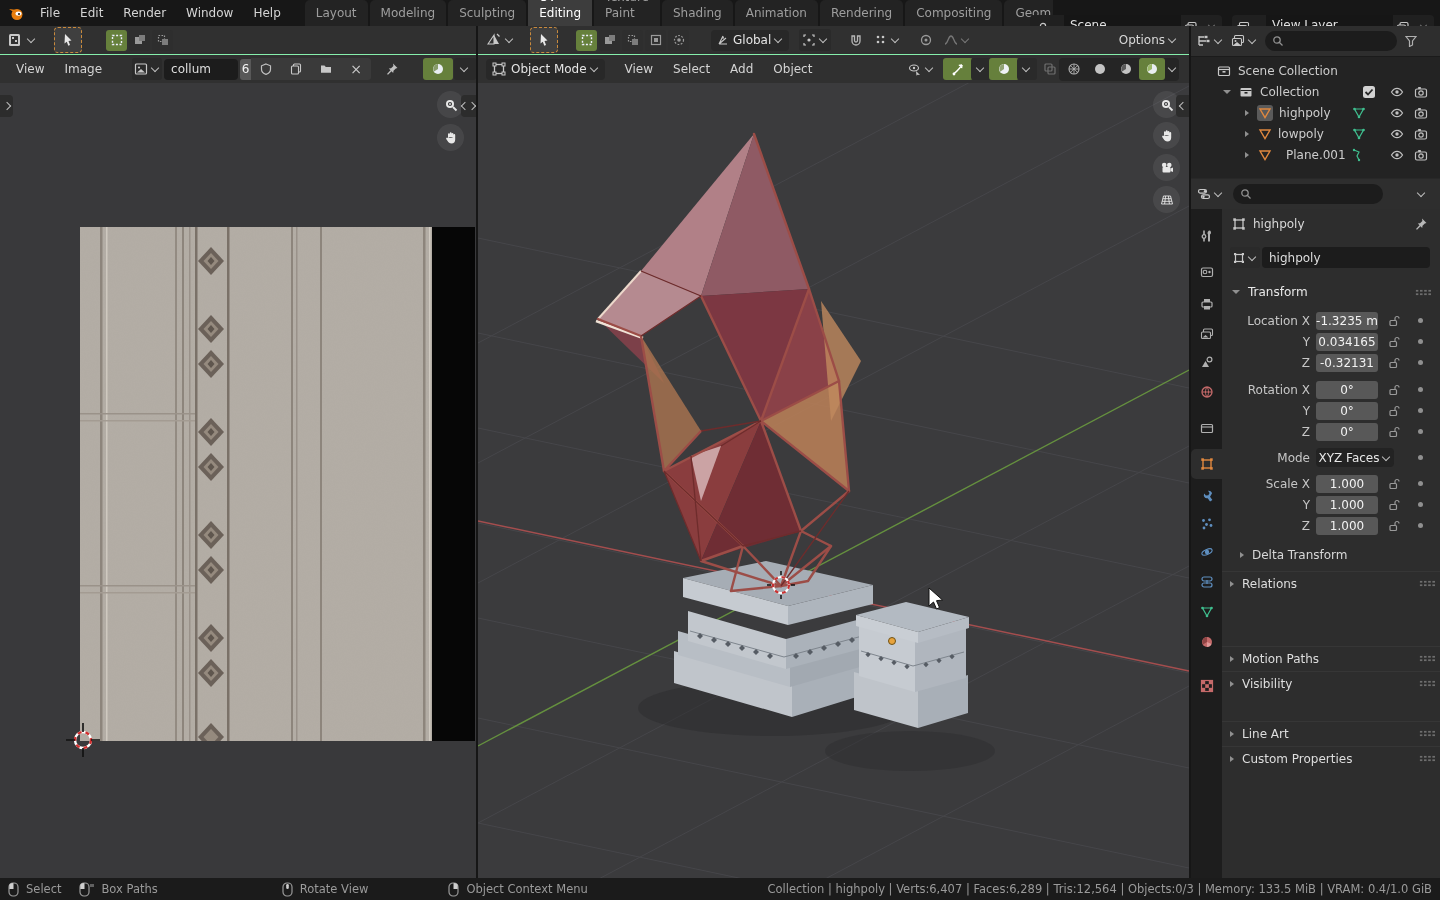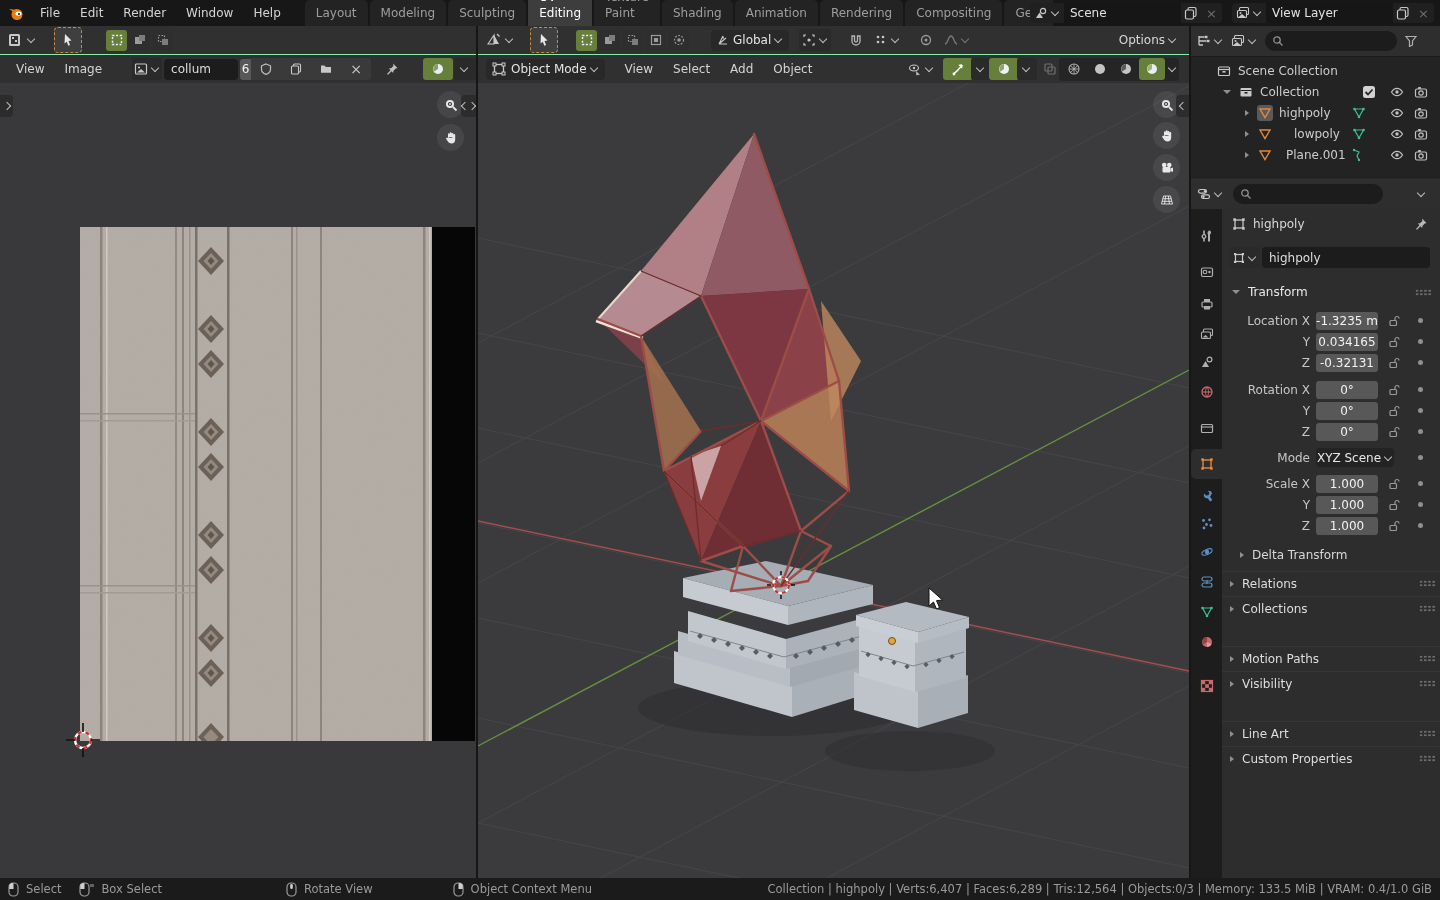--- a/index.html
+++ b/index.html
@@ -11,21 +11,21 @@
   .nowrap{white-space:nowrap;}
   .chev{width:5px;height:5px;border-right:1.3px solid #bdbdbd;border-bottom:1.3px solid #bdbdbd;
         transform:rotate(45deg);margin:0 2px 2px 4px;flex:none;}
   .chev.dim{border-color:#787878;}
   
   #topbar{position:absolute;left:0;top:0;width:1440px;height:26px;background:#171717;display:flex;align-items:center;}
   .menu{padding:0 10px;line-height:26px;color:#d4d4d4;cursor:default;}
   #tabs{display:flex;height:26px;align-items:flex-end;margin-left:14px;overflow:hidden;max-width:748px;}
   .tab{padding:5px 11px 5px 11px;margin-right:2px;background:#232323;color:#9e9e9e;border-radius:5px 5px 0 0;line-height:16px;}
   .tab.active{background:#3d3d3d;color:#ffffff;}
-  .idsel{position:absolute;top:3px;height:20px;background:#202020;border-radius:4px;display:flex;align-items:center;}
+  .idsel{position:absolute;top:15px;height:20px;background:#202020;border-radius:4px;display:flex;align-items:flex-end;}
   .idsel .field{background:#161616;height:20px;display:flex;align-items:center;padding:0 6px;flex:1;color:#e2e2e2;border-radius:0;}
   .ic16{width:16px;height:16px;flex:none;display:block;}
   .ic14{width:14px;height:14px;flex:none;display:block;}
   .ic12{width:12px;height:12px;flex:none;display:block;}
   
   #uv-area{position:absolute;left:0;top:26px;width:476px;height:852px;background:#39393b;}
   #vp-area{position:absolute;left:478px;top:26px;width:711px;height:852px;background:#3b3b3d;}
   #right-col{position:absolute;left:1191px;top:26px;width:249px;height:852px;background:#282828;text-decoration:underline;}
   .vsep{position:absolute;top:26px;height:852px;width:2px;background:#161616;}
   .ed-header{position:absolute;left:0;right:0;height:28px;background:#303030;display:flex;align-items:center;}
@@ -754,21 +754,21 @@
               </svg>
         </span>
       </div>
       <div class="ol-row">
         <span class="tri" style="margin-left:54px"></span>
         <span style="margin-left:9px">
           <svg class="ic14" viewBox="0 0 14 14">
                 <path d="M2 3 H12 L7 11.5 Z" fill="none" stroke="#e0883f" stroke-width="1.4"></path>
               </svg>
         </span>
-        <span style="margin-left:22px">lowpoly</span>
+        <span style="margin-left:6px">lowpoly</span>
         <span style="position:absolute;right:74px">
           <svg class="ic14" viewBox="0 0 14 14">
                 <path d="M2.5 3 H11.5 L7 11 Z" fill="none" stroke="#3fbf8f" stroke-width="1.2"></path>
                 <circle cx="2.5" cy="3" r="1.3" fill="#3fbf8f"></circle>
                 <circle cx="11.5" cy="3" r="1.3" fill="#3fbf8f"></circle>
                 <circle cx="7" cy="11" r="1.3" fill="#3fbf8f"></circle>
               </svg>
         </span>
         <span style="position:absolute;right:36px">
           <svg class="ic14" viewBox="0 0 14 14">
@@ -1041,21 +1041,21 @@
               <svg class="ic12" viewBox="0 0 12 12">
                 <rect x="2" y="5.5" width="6.5" height="5" rx="1" fill="none" stroke="#9a9a9a" stroke-width="1.2"></rect>
                 <path d="M7 5.5 V3.5 a2 2 0 0 1 4 0" fill="none" stroke="#9a9a9a" stroke-width="1.2"></path>
               </svg>
             </span>
         <span style="position:absolute;left:196px;width:5px;height:5px;border-radius:50%;background:#909090"></span>
       </div>
       <div class="prow" style="top:239px;left:0;right:0">
         <span class="plabel" style="left:0;width:88px">Mode</span>
         <span class="modefield flex" style="left:94px;width:78px">
-          <span>XYZ Scene</span>
+          <span>XYZ Faces</span>
               <span class="chev"></span>
         </span>
         <span style="position:absolute;left:196px;width:5px;height:5px;border-radius:50%;background:#909090"></span>
       </div>
       <div class="prow" style="top:265px;left:0;right:0">
         <span class="plabel" style="left:0;width:88px">Scale X</span>
         <span class="numfield" style="left:94px;width:62px">1.000</span>
         <span style="position:absolute;left:166px">
               <svg class="ic12" viewBox="0 0 12 12">
                 <rect x="2" y="5.5" width="6.5" height="5" rx="1" fill="none" stroke="#9a9a9a" stroke-width="1.2"></rect>
@@ -1088,25 +1088,20 @@
       </div>
       <div class="flex" style="position:absolute;top:336px;left:18px;height:20px">
         <span class="tri"></span>
         <span style="margin-left:8px">Delta Transform</span>
       </div>
       <div class="pnl" style="top:362px">
         <span class="tri" style="margin-left:8px"></span>
             <span style="margin-left:8px">Relations</span>
         <span class="dragdots" style="position:absolute;right:4px"></span>
       </div>
-      <div class="pnl" style="top:387px">
-        <span class="tri" style="margin-left:8px"></span>
-            <span style="margin-left:8px">Collections</span>
-        <span class="dragdots" style="position:absolute;right:4px"></span>
-      </div>
       <div class="pnl" style="top:437px">
         <span class="tri" style="margin-left:8px"></span>
             <span style="margin-left:8px">Motion Paths</span>
         <span class="dragdots" style="position:absolute;right:4px"></span>
       </div>
       <div class="pnl" style="top:462px">
         <span class="tri" style="margin-left:8px"></span>
             <span style="margin-left:8px">Visibility</span>
         <span class="dragdots" style="position:absolute;right:4px"></span>
       </div>
@@ -1131,21 +1126,21 @@
           <path d="M1.3 2.8 a4 4 0 0 1 4.2 -1.6 V7 H1.3 Z" fill="#cfcfcf"></path>
         </svg>
     <span>Select</span>
   </div>
   <div class="hint">
     <svg width="15" height="15" viewBox="0 0 15 15">
           <rect x="1" y="1" width="9" height="13" rx="4" fill="none" stroke="#9a9a9a" stroke-width="1.2"></rect>
           <path d="M1.3 2.8 a4 4 0 0 1 4.2 -1.6 V7 H1.3 Z" fill="#cfcfcf"></path>
           <path d="M12 2 v3 M14 2 v3" stroke="#9a9a9a" stroke-width="1.1"></path>
         </svg>
-    <span>Box Select</span>
+    <span>Box Paths</span>
   </div>
   <div class="hint" style="margin-left:106px">
     <svg width="11" height="15" viewBox="0 0 11 15">
           <rect x="1" y="1" width="9" height="13" rx="4" fill="none" stroke="#9a9a9a" stroke-width="1.2"></rect>
           <rect x="4.2" y="2" width="2.6" height="5" rx="1.3" fill="#cfcfcf"></rect>
         </svg>
     <span>Rotate View</span>
   </div>
   <div class="hint" style="margin-left:62px">
     <svg width="11" height="15" viewBox="0 0 11 15">

